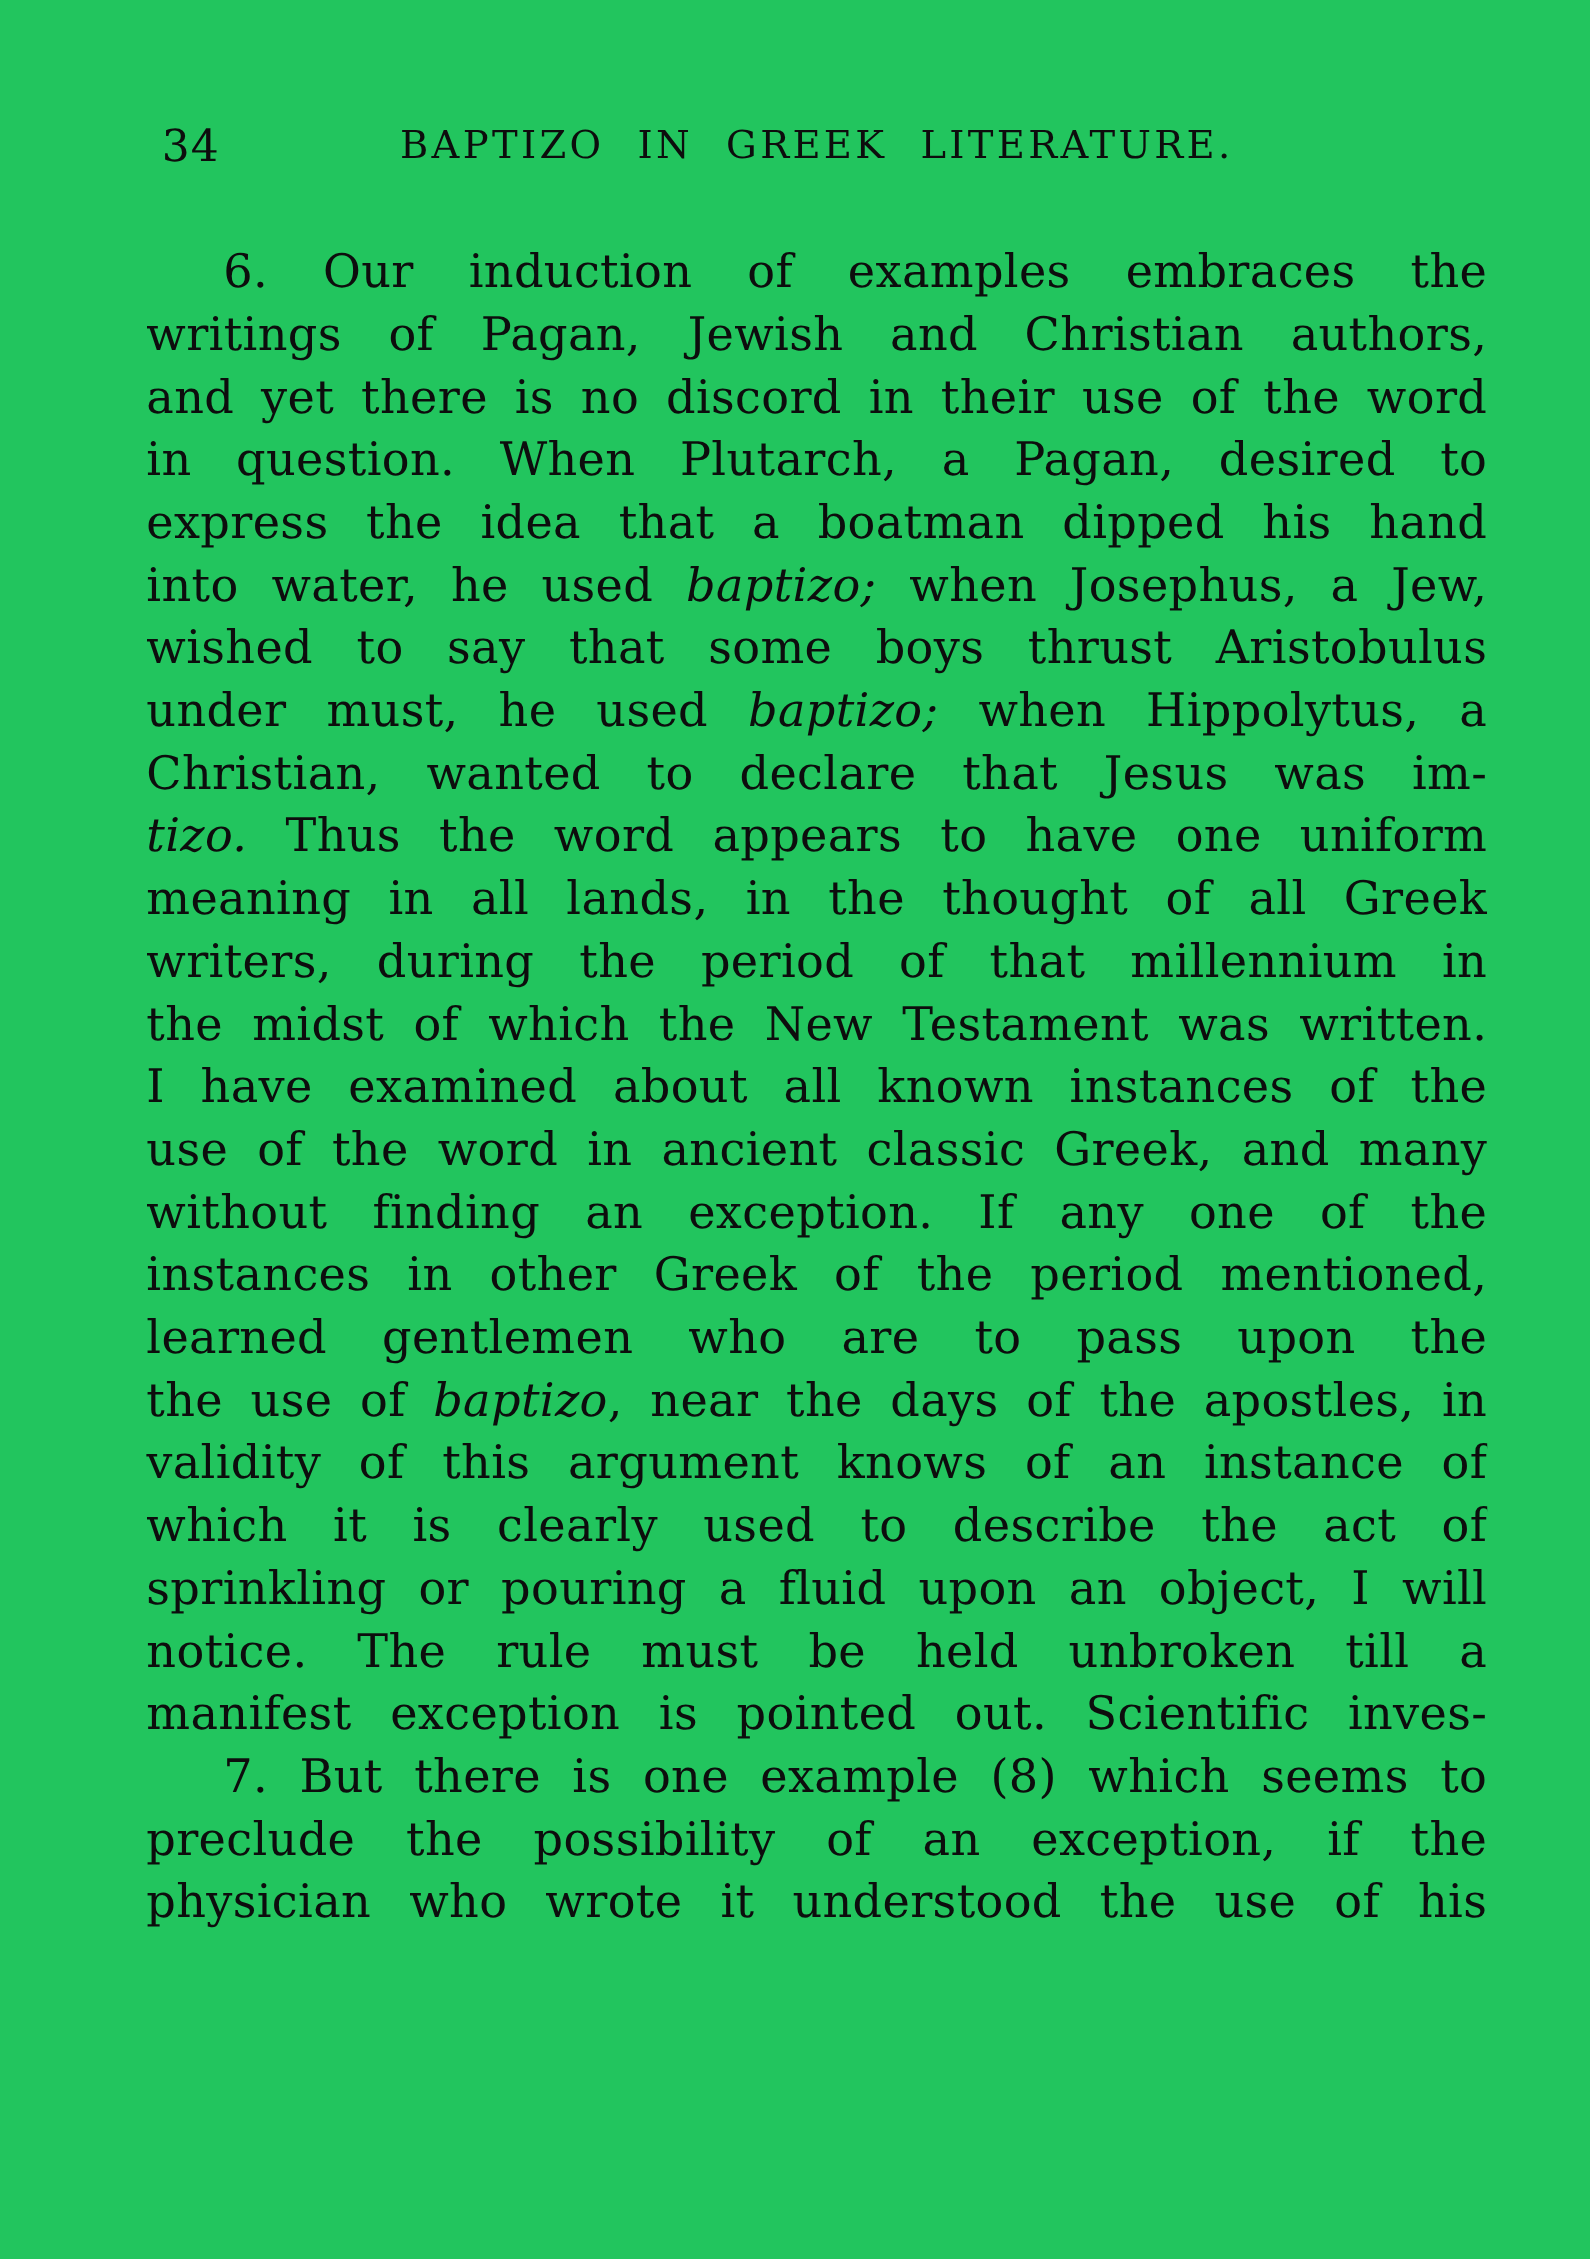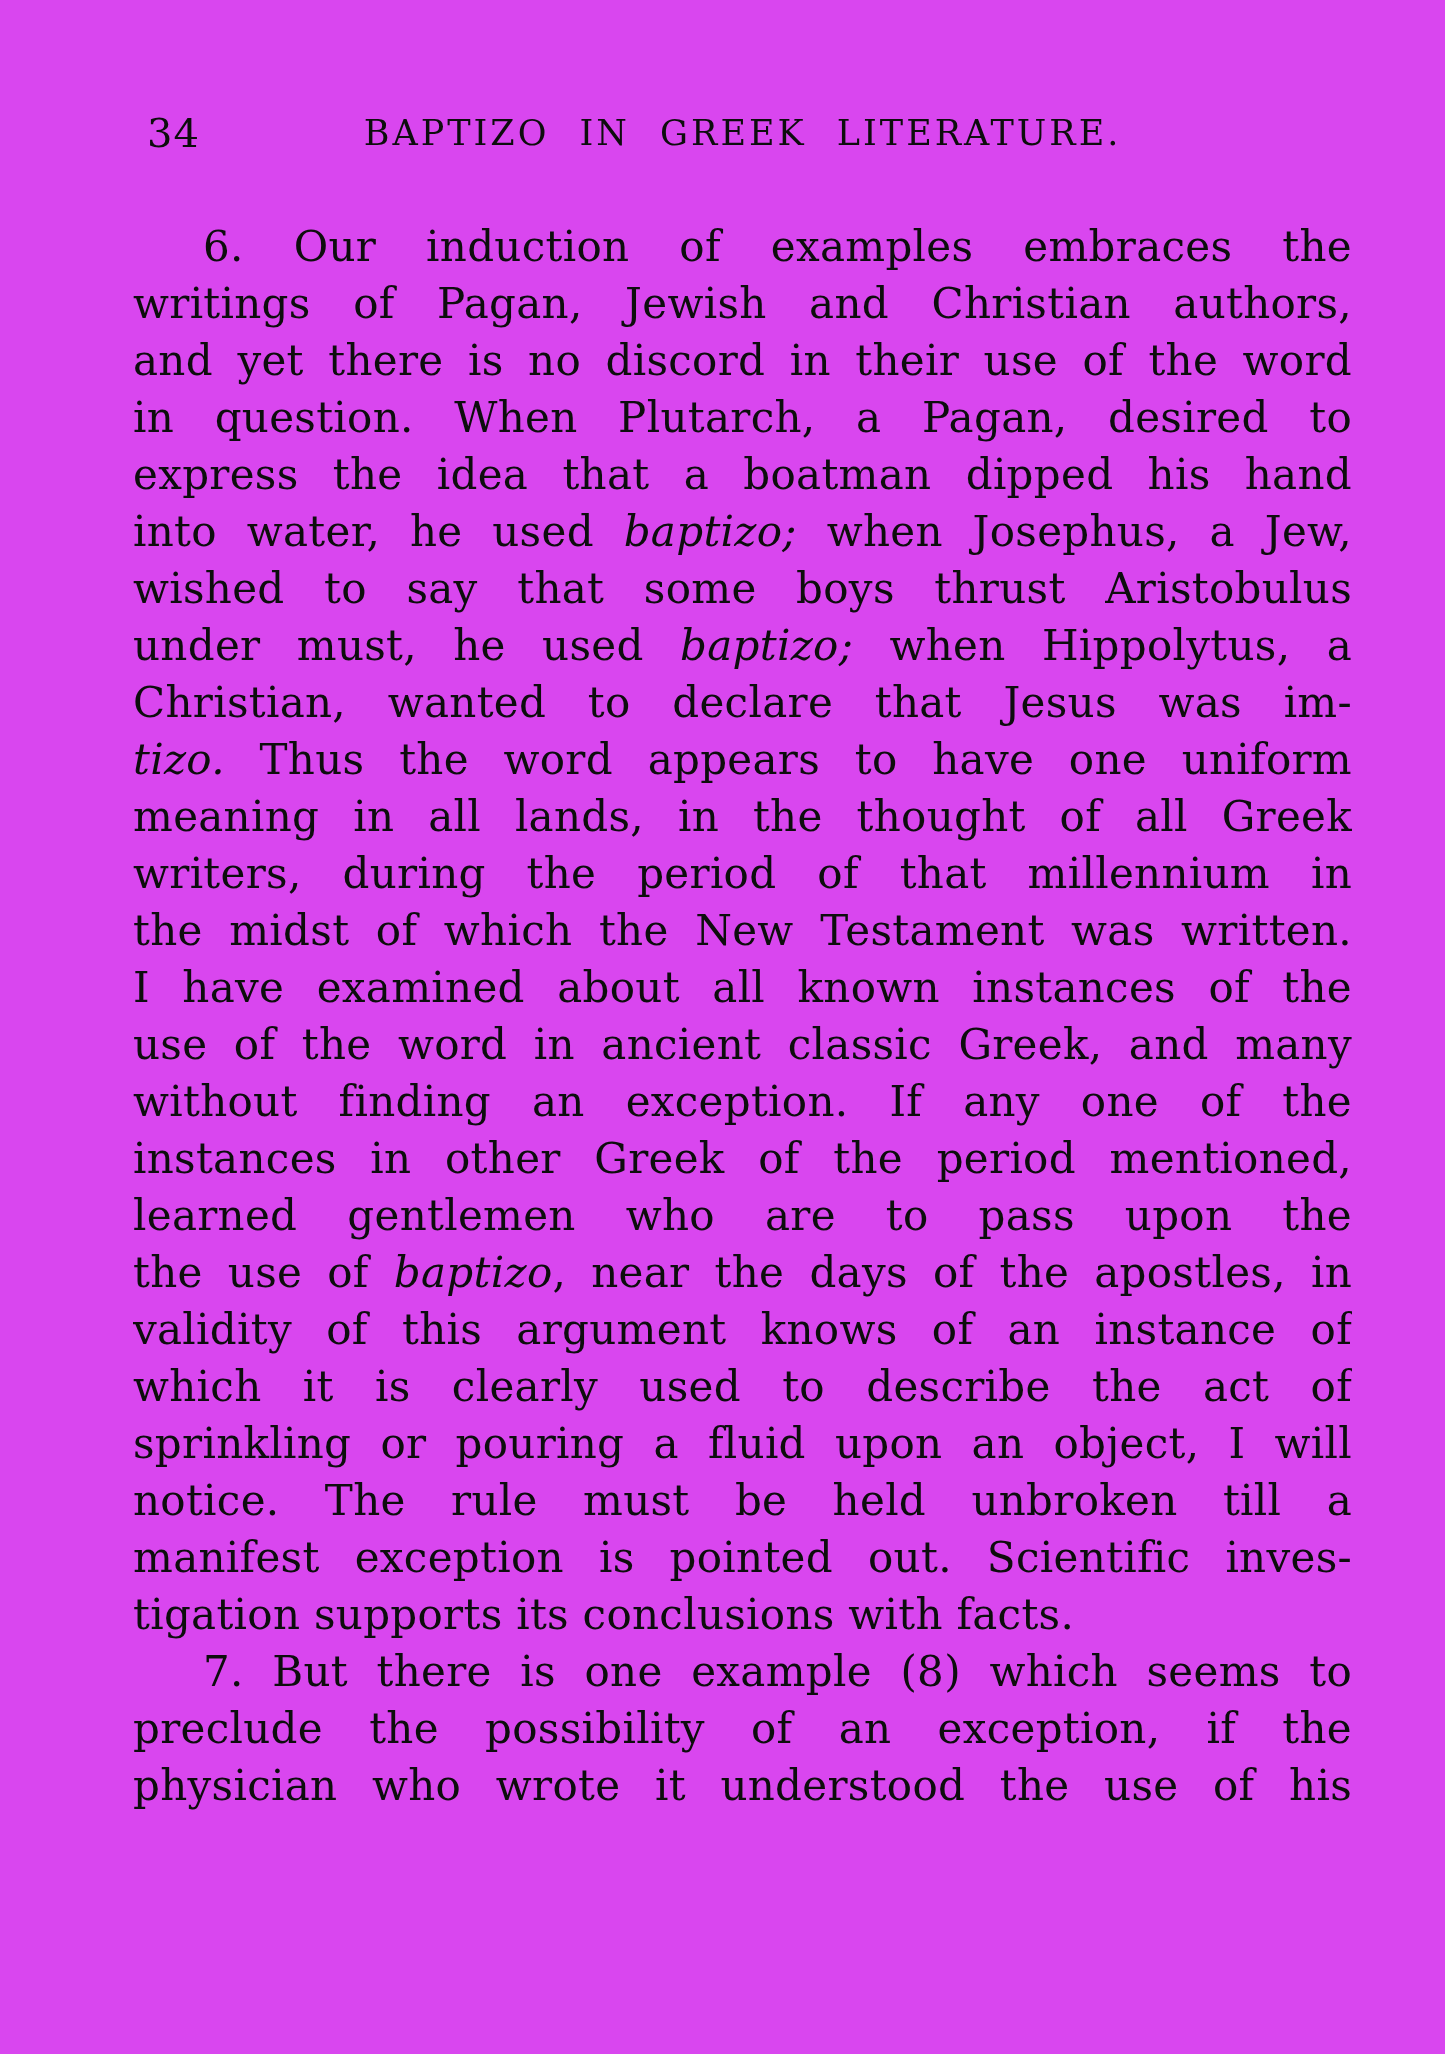--- a/index.html
+++ b/index.html
@@ -4,21 +4,21 @@
 <style>
   html, body {
     margin: 0;
     padding: 0;
     background: #ffffff;
   }
   .page {
     position: relative;
     width: 1445px;
     height: 2054px;
-    background: #d946ef;
+    background: #22c55e;
     overflow: hidden;
     font-family: "DejaVu Serif", "Liberation Serif", serif;
     color: #0d0d0d;
   }
   .runhead {
     position: absolute;
     top: 108px;
     left: 133px;
     width: 1219px;
     height: 50px;
@@ -88,21 +88,20 @@
         <div class="line"><span>use of the word in ancient classic Greek, and many</span></div>
         <div class="line"><span>without finding an exception.  If any one of the</span></div>
         <div class="line"><span>instances in other Greek of the period mentioned,</span></div>
         <div class="line"><span>learned gentlemen who are to pass upon the</span></div>
         <div class="line"><span>the use of </span><span class="it">baptizo</span><span>, near the days of the apostles, in</span></div>
         <div class="line"><span>validity of this argument knows of an instance of</span></div>
         <div class="line"><span>which it is clearly used to describe the act of</span></div>
         <div class="line"><span>sprinkling or pouring a fluid upon an object, I will</span></div>
         <div class="line"><span>notice.  The rule must be held unbroken till a</span></div>
         <div class="line"><span>manifest exception is pointed out.  Scientific inves-</span></div>
-        <div class="line nojust"><span>tigation supports its conclusions with facts.</span></div>
       </div>
       <div class="para">
         <div class="line indent"><span>7.  But there is one example (8) which seems to</span></div>
         <div class="line"><span>preclude the possibility of an exception, if the</span></div>
         <div class="line"><span>physician who wrote it understood the use of his</span></div>
       </div>
     </div>
 </div>
 
 </body></html>

